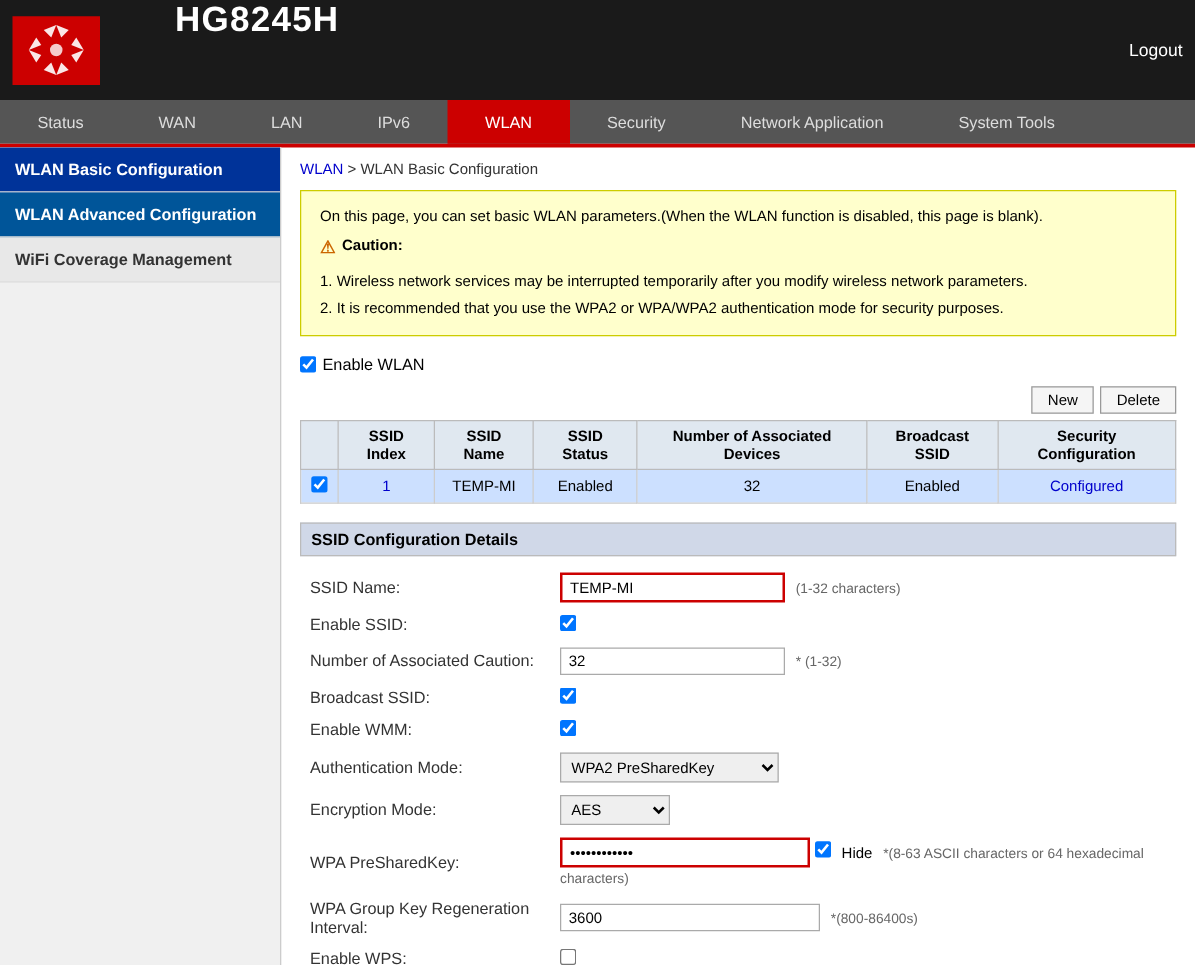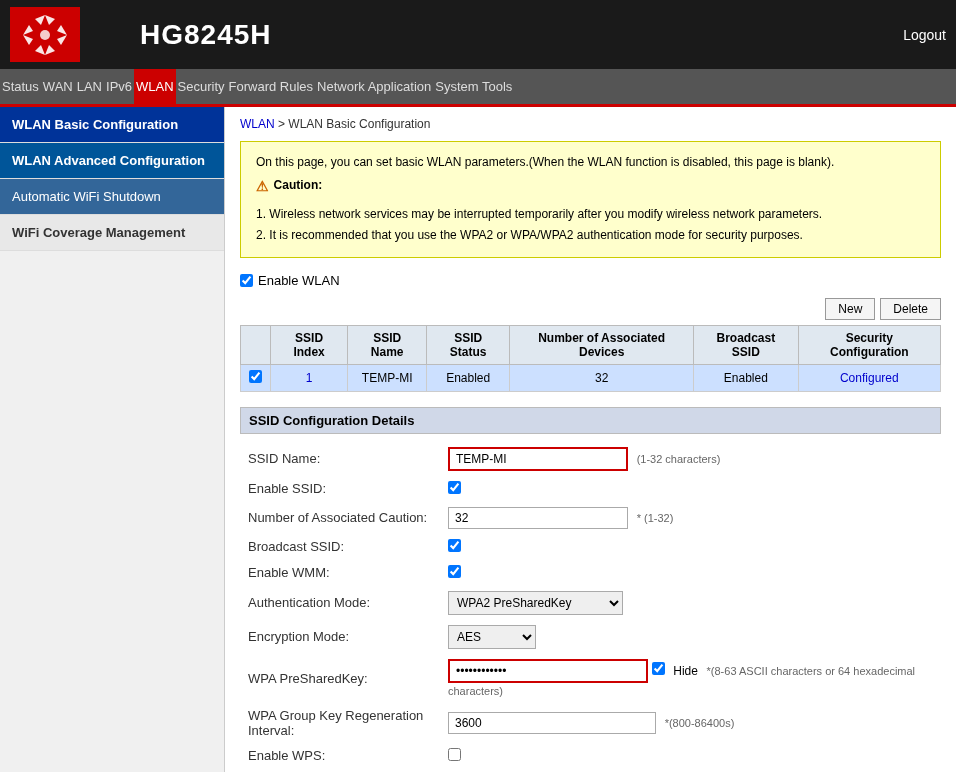--- a/index.html
+++ b/index.html
@@ -1,27 +1,27 @@
 <!DOCTYPE html>
 <html><head>
   <meta charset="utf-8">
   <style>
     * { margin: 0; padding: 0; box-sizing: border-box; }
     body { font-family: Arial, sans-serif; font-size: 13px; background: #fff; width: 956px; }
 
     
-    .header { background: #1a1a1a; height: 69px; display: flex; align-items: center; padding: 0 10px; position: relative; }
+    .header { background: #1a1a1a; height: 80px; display: flex; padding: 0 10px; position: relative; }
     .logo-area { display: flex; align-items: center; gap: 10px; width: 130px; }
     .logo-box { width: 70px; height: 55px; background: #c00; display: flex; align-items: center; justify-content: center; }
     .header-title { color: #fff; font-size: 28px; font-weight: bold; letter-spacing: 1px; flex: 1; }
     .logout-btn { color: #fff; background: none; border: none; font-size: 14px; cursor: pointer; }
 
     
     .nav { background: #555; display: flex; align-items: center; padding: 0; }
-    .nav-item { color: #ddd; padding: 10px 2px; font-size: 13px; cursor: pointer; text-decoration: none; }
+    .nav-item { color: #ddd; padding: 10px 30px; font-size: 13px; cursor: pointer; text-decoration: none; }
     .nav-item.active { background: #cc0000; color: #fff; }
 
     
     .nav-line { height: 3px; background: #cc0000; }
 
     
     .main-wrap { display: flex; min-height: 650px; }
 
     
     .sidebar { width: 225px; background: #f0f0f0; border-right: 1px solid #ccc; flex-shrink: 0; }
@@ -88,32 +88,30 @@
   <button class="logout-btn">Logout</button>
 </div>
 
 <nav class="nav">
   <a class="nav-item">Status</a>
   <a class="nav-item">WAN</a>
   <a class="nav-item">LAN</a>
   <a class="nav-item">IPv6</a>
   <a class="nav-item active">WLAN</a>
   <a class="nav-item">Security</a>
-  <a class="nav-item">Forward Rules</a>
   <a class="nav-item">Network Application</a>
   <a class="nav-item">System Tools</a>
 </nav>
 <div class="nav-line"></div>
 
 <div class="main-wrap">
 
   <div class="sidebar">
     <div class="sidebar-item active">WLAN Basic Configuration</div>
     <div class="sidebar-item sub">WLAN Advanced Configuration</div>
-    <div class="sidebar-item sub2">Automatic WiFi Shutdown</div>
     <div class="sidebar-item plain">WiFi Coverage Management</div>
   </div>
 
   <div class="content">
 
     <div class="breadcrumb">
       <a>WLAN</a> &gt; <span>WLAN Basic Configuration</span>
     </div>
 
     <div class="info-box">

